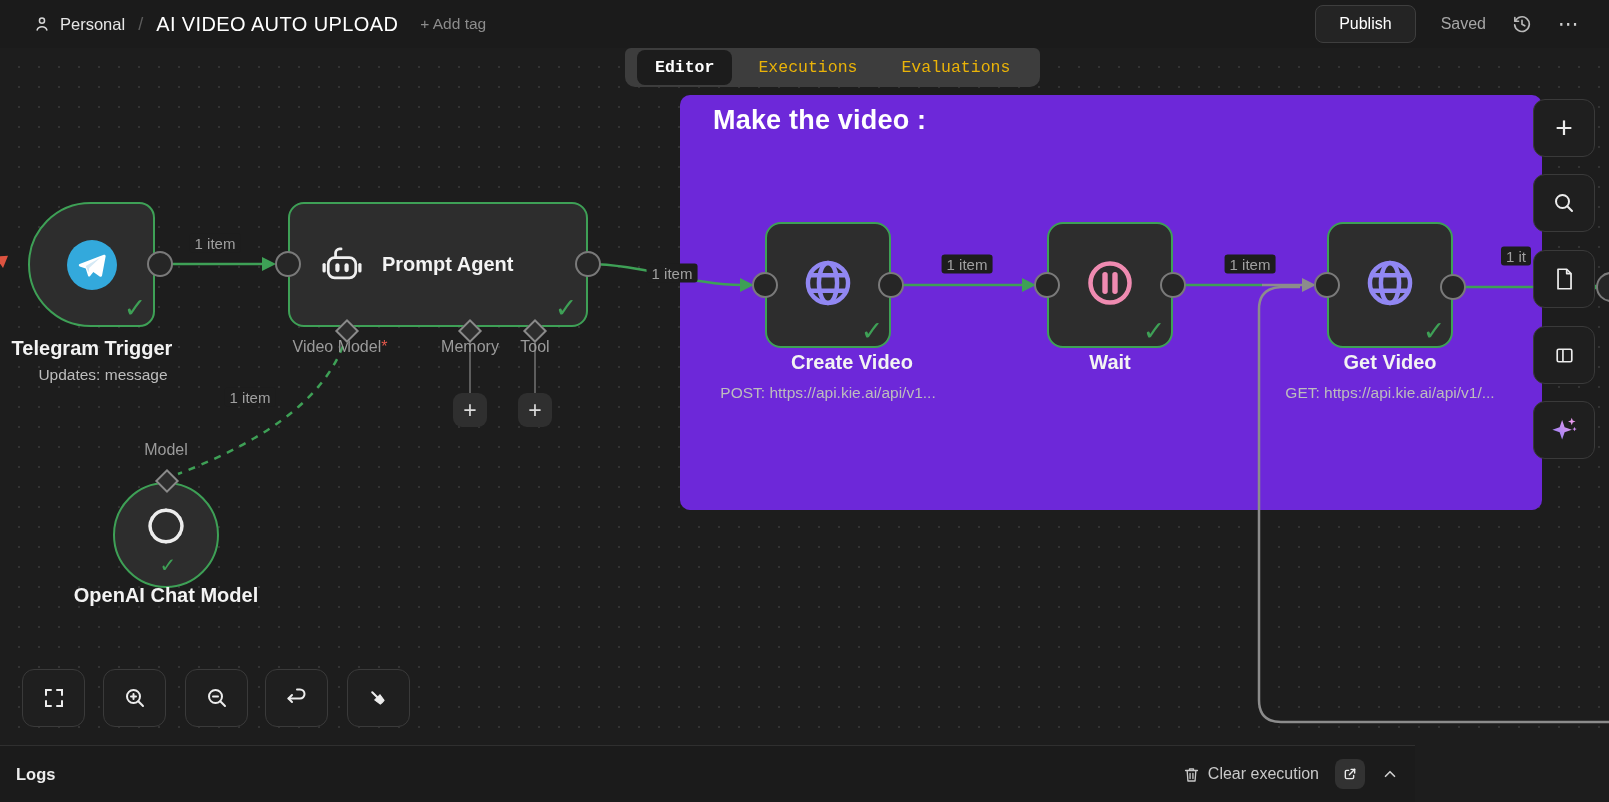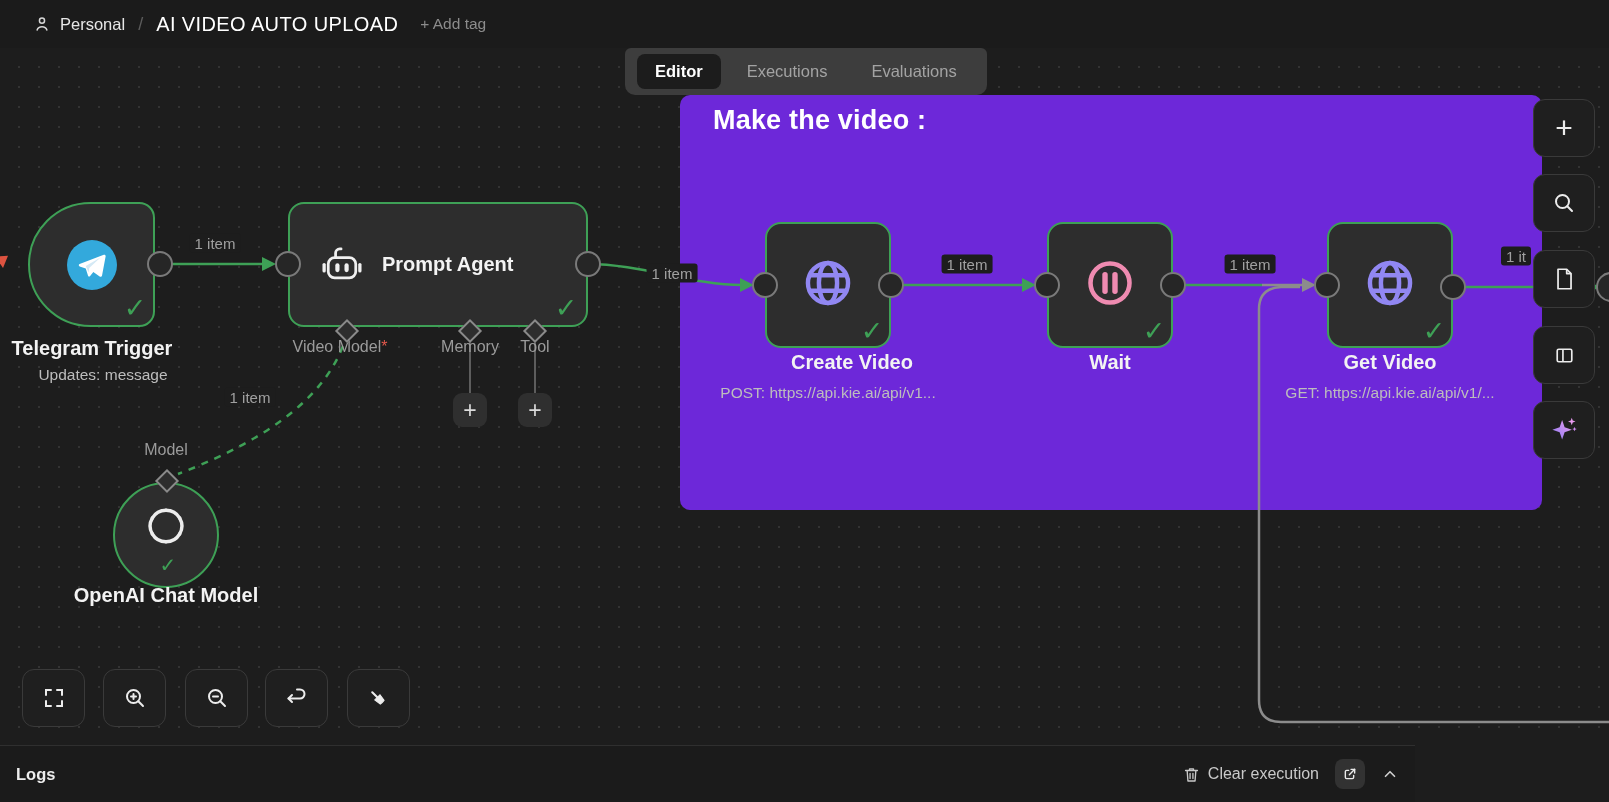--- a/index.html
+++ b/index.html
@@ -22,24 +22,24 @@
   .tb-title { font-size:20px; color:#fff; letter-spacing:.4px; font-weight:500; }
   .tb-addtag { color:#8c8c8c; font-size:15.5px; margin-left:22px; cursor:pointer; }
   .tb-right { position:absolute; right:29px; top:0; height:48px; display:flex; align-items:center; gap:25px; }
   .publish-btn { background:#242424; border:1px solid #3e3e3e; border-radius:8px;
     color:#fff; font-size:16px; padding:9px 23px; cursor:pointer; font-weight:500; }
   .tb-saved { color:#a6a6a6; font-size:16px; }
   .tb-icon { color:#b9b9b9; display:flex; align-items:center; cursor:pointer; }
   .tb-more { color:#cfcfcf; font-size:21px; letter-spacing:1px; cursor:pointer; }
 
   
-  .tabs { position:absolute; left:625px; top:48px; z-index:9; height:47px;
+  .tabs { position:absolute; left:625px; top:48px; z-index:9; height:39px;
     background:#3d3d3d; border-radius:6px 6px 10px 10px; display:flex; align-items:center;
-    padding:0 12px; gap:8px; }
-  .tab { font-size:16.5px; color:#a3a3a3; padding:8px 18px; border-radius:8px; cursor:pointer; white-space:nowrap; }
+    padding:0 12px; gap:8px;font-family:Liberation Mono, monospace; }
+  .tab { font-size:16.5px; color:#eab308; padding:8px 18px; border-radius:8px; cursor:pointer; white-space:nowrap; }
   .tab.active { background:#1c1c1c; color:#fff; font-weight:600; }
 
   
   .group { position:absolute; left:680px; top:95px; width:862px; height:415px; z-index:1;
     background:#6d28d9; border-radius:10px; }
   .group-title { position:absolute; left:33px; top:10px; font-size:27px; font-weight:700; color:#fff; letter-spacing:.2px; }
 
   
   svg.wires { position:absolute; left:0; top:0; z-index:2; pointer-events:none; }
 
@@ -335,20 +335,32 @@
         <svg width="18" height="18" viewBox="0 0 24 24" fill="none" stroke="#d6d6d6" stroke-width="2" stroke-linecap="round">
           <circle cx="12" cy="7.5" r="3.4"></circle>
             <path d="M5.5 20 a6.8 6 0 0 1 13 0"></path>
         </svg>
       </span>
       <span>Personal</span>
     </span>
     <span class="tb-sep">/</span>
     <span class="tb-title">AI VIDEO AUTO UPLOAD</span>
     <span class="tb-addtag">+ Add tag</span>
+    <span class="tb-right">
+      <button class="publish-btn">Publish</button>
+      <span class="tb-saved">Saved</span>
+      <span class="tb-icon">
+        <svg width="22" height="22" viewBox="0 0 24 24" fill="none" stroke="#b9b9b9" stroke-width="1.8" stroke-linecap="round" stroke-linejoin="round">
+          <path d="M4.2 5 v4 h4"></path>
+          <path d="M4.6 9 a8 8 0 1 1 -.6 4"></path>
+          <path d="M12 8 v4.3 l3 1.7"></path>
+        </svg>
+      </span>
+      <span class="tb-more">⋯</span>
+    </span>
   </div>
 
   <div class="tabs">
     <span class="tab active">Editor</span>
     <span class="tab">Executions</span>
     <span class="tab">Evaluations</span>
   </div>
 
   <div class="logsbar">
     <span class="logs-title">Logs</span>

